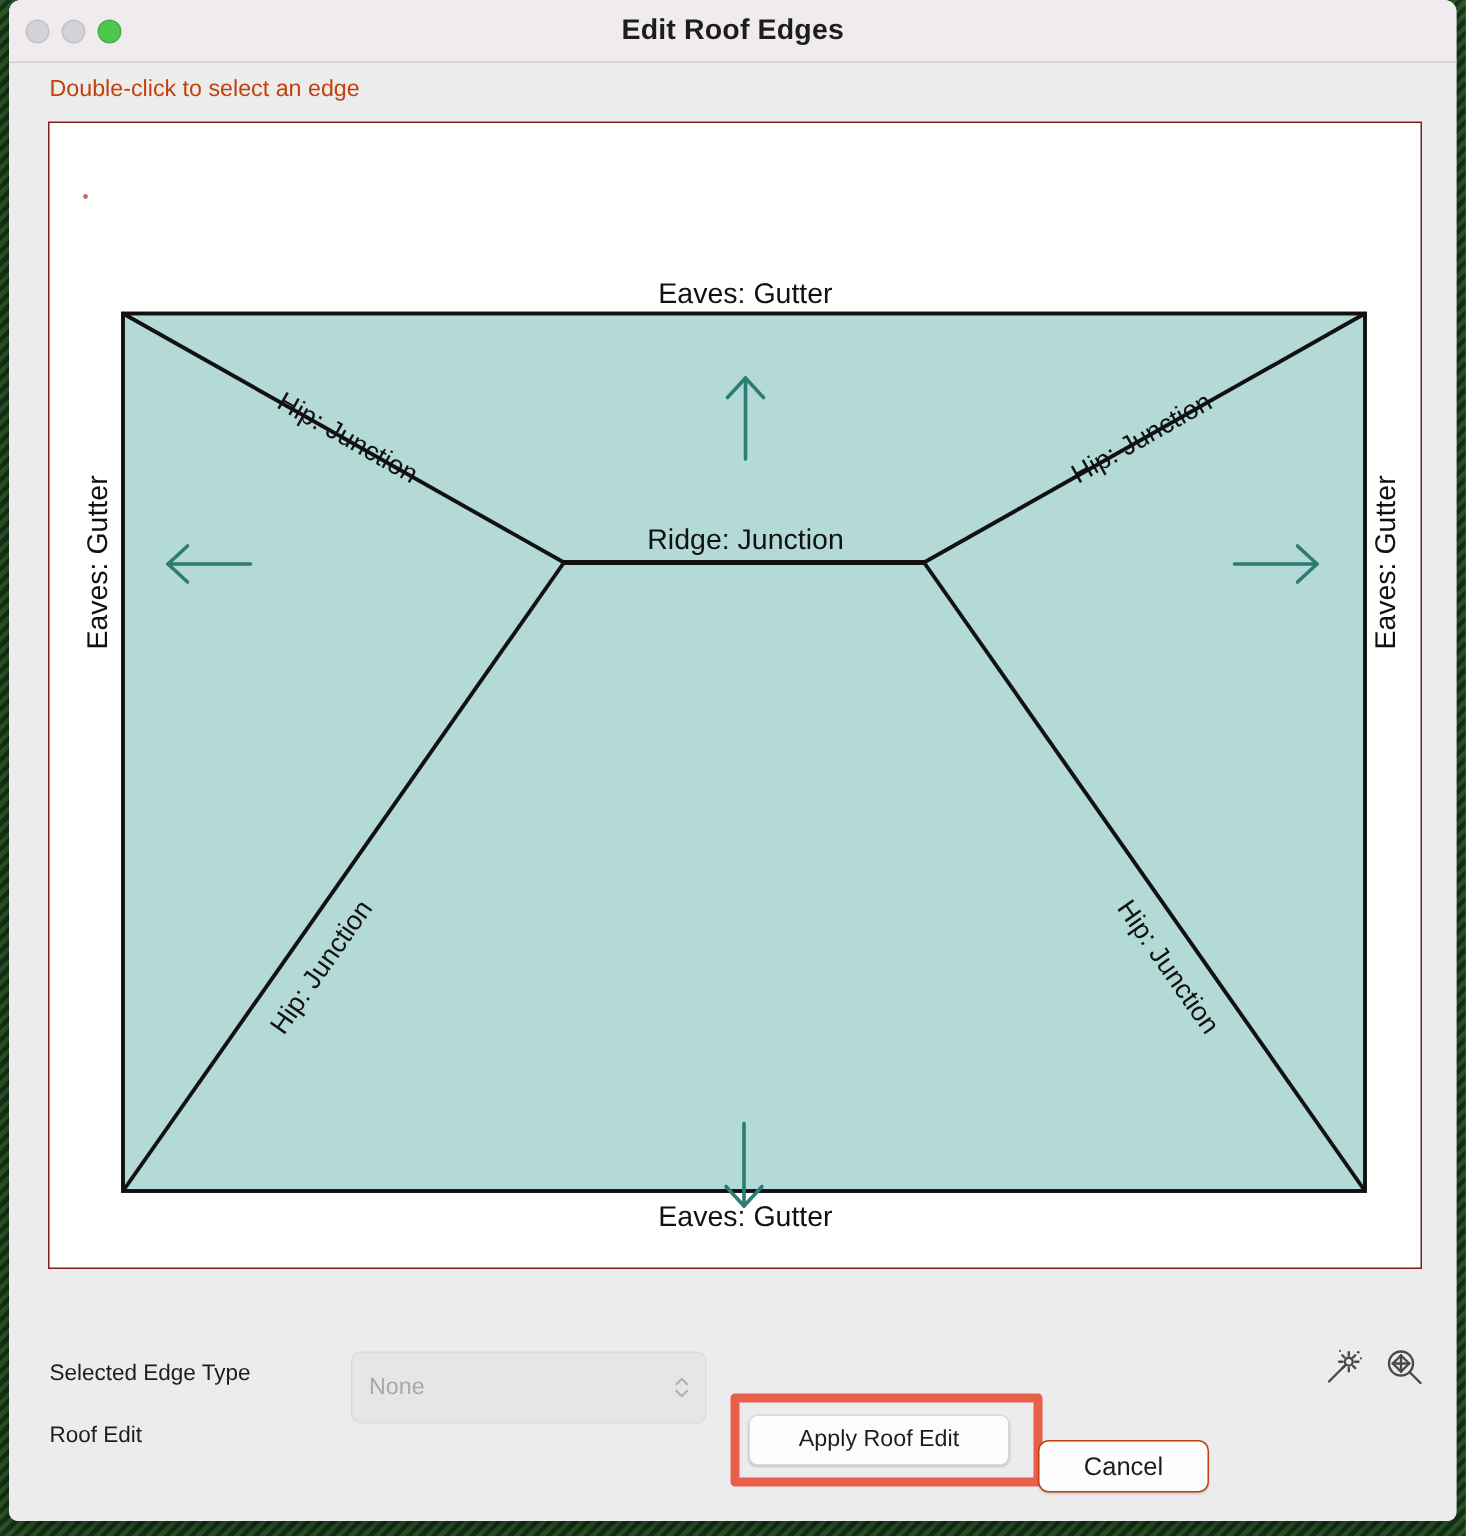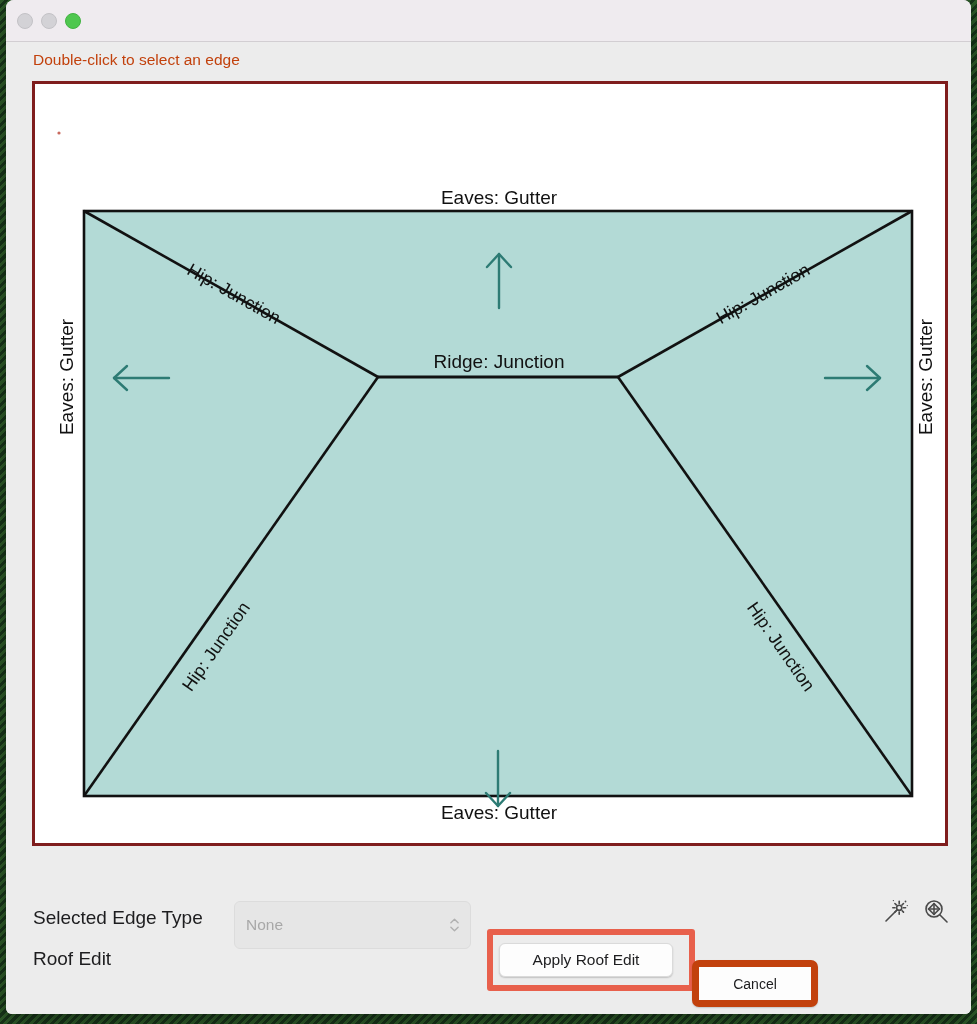--- a/index.html
+++ b/index.html
@@ -86,21 +86,21 @@
   }
 
   
   #roof-canvas {
     position: absolute;
     left: 26px;
     top: 39px;
     width: 916px;
     height: 765px;
     background: #ffffff;
-    border: 3px solid #7f1d1d;
+    border: 1px solid #7f1d1d;
     box-sizing: border-box;
     overflow: hidden;
   }
   #roof-canvas svg { display: block; }
 
   .dia-label {
     font-family: "Liberation Sans", sans-serif;
     font-size: 19px;
     fill: #111111;
   }
@@ -113,21 +113,21 @@
   
   #controls {
     position: absolute;
     left: 0; right: 0;
     top: 812px;
     height: 161px;
   }
 
   .ctl-label {
     position: absolute;
-    font-size: 19px;
+    font-size: 15px;
     color: #1d1d1f;
   }
   #label-selected-edge-type { left: 27px; top: 53px; }
   #label-roof-type          { left: 27px; top: 94px; }
 
   .popup {
     position: absolute;
     box-sizing: border-box;
     height: 48px;
     width: 237px;
@@ -213,24 +213,24 @@
   }
   .tool-icon { width: 26px; height: 26px; display: block; }
 
   #btn-cancel {
     position: absolute;
     left: 686px;
     top: 106px;
     width: 112px;
     height: 33px;
     background: #fdfdfd;
-    border: 7px solid #c2410c;
+    border: 1px solid #c2410c;
     border-radius: 7px;
     box-shadow: 0 1px 1.5px rgba(0,0,0,.16);
-    font-size: 14px;
+    font-size: 17px;
     color: #1d1d1f;
     display: flex; align-items: center; justify-content: center;
     font-family: "Liberation Sans", sans-serif;
   }
   #btn-ok {
     position: absolute;
     left: 825px;
     top: 106px;
     width: 114px;
     height: 33px;
@@ -250,20 +250,21 @@
 <div id="desktop-backdrop"></div>
 
 <div id="dialog-window">
 
   <div id="titlebar">
     <div id="traffic-lights">
       <div class="tl tl-close"></div>
       <div class="tl tl-min"></div>
       <div class="tl tl-zoom"></div>
     </div>
+    <div id="window-title">Edit Roof Edges</div>
   </div>
 
   <div id="dialog-body">
 
     <div id="instruction-label">Double-click to select an edge</div>
 
     <div id="roof-canvas">
       <svg width="914" height="763" viewBox="0 0 914 763" xmlns="http://www.w3.org/2000/svg">
 
         <circle cx="24" cy="49" r="1.6" fill="#c96a5e"></circle>

